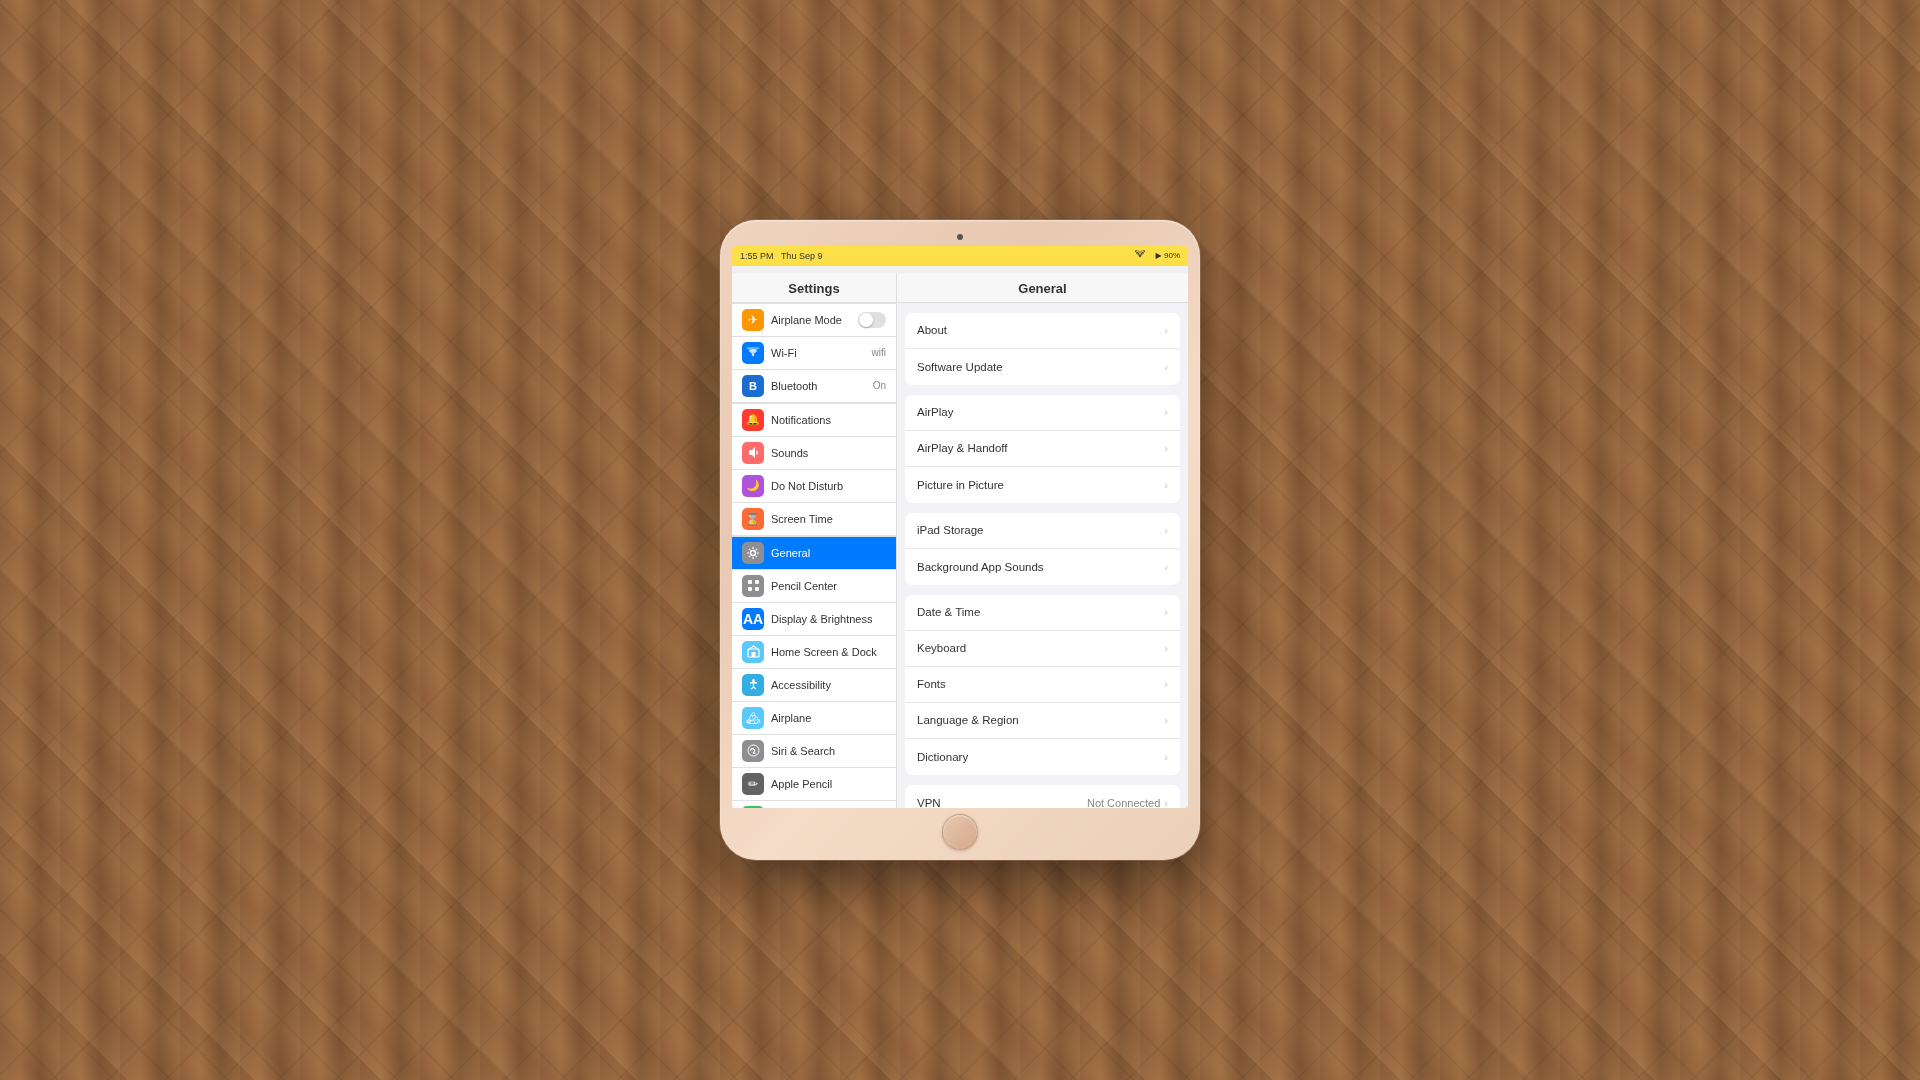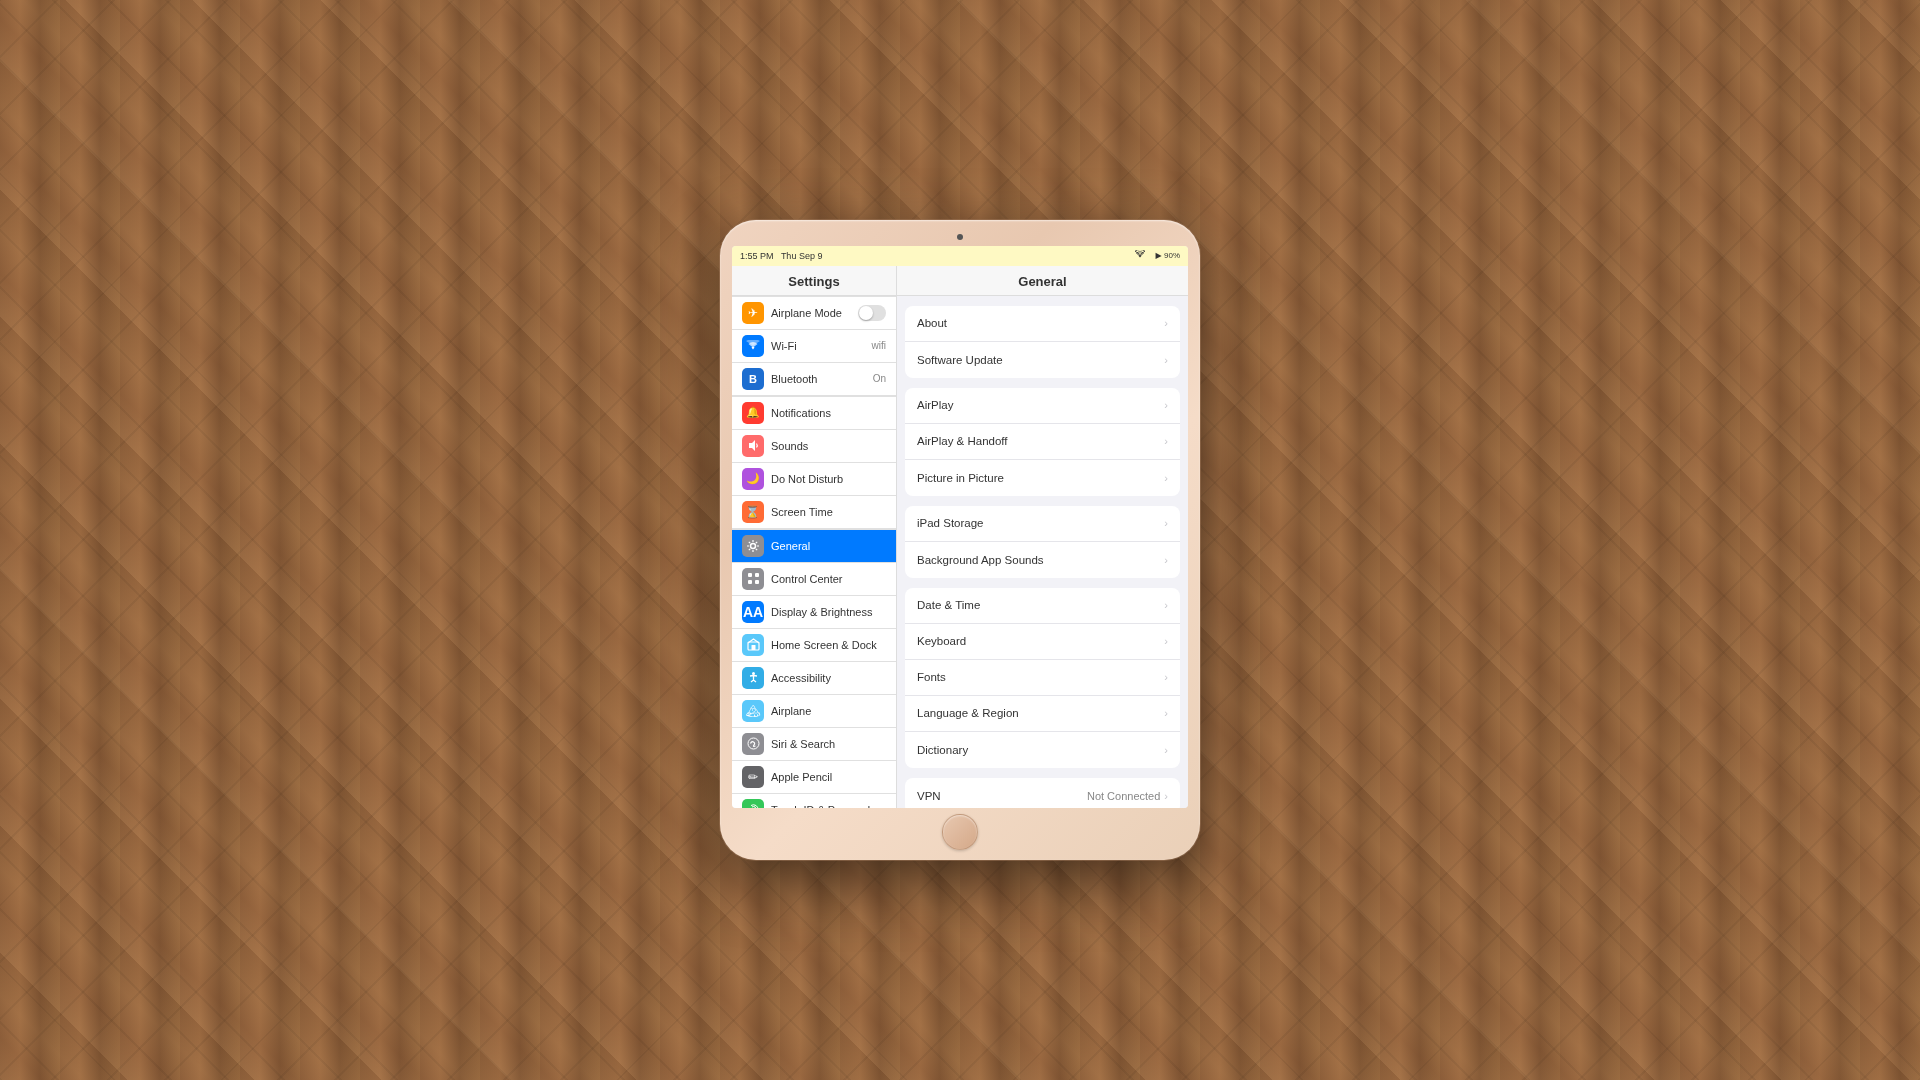--- a/index.html
+++ b/index.html
@@ -77,21 +77,21 @@
       height: 570px;
       background: #f0f0f0;
       border-radius: 4px;
       overflow: hidden;
       display: flex;
       flex-direction: column;
     }
 
     
     .status-bar {
-      background: #fef9c3;
+      background: #fde047;
       height: 20px;
       display: flex;
       align-items: center;
       justify-content: space-between;
       padding: 0 8px;
       font-size: 9px;
       color: #333;
       flex-shrink: 0;
     }
 
@@ -100,20 +100,21 @@
       display: flex;
       align-items: center;
       gap: 11px;
     }
 
     
     .content-area {
       display: flex;
       flex: 1;
       overflow: hidden;
+      margin-top: 7px;
     }
 
     
     .sidebar {
       width: 165px;
       background: #f2f2f7;
       border-right: 1px solid #ddd;
       display: flex;
       flex-direction: column;
       overflow-y: auto;
@@ -376,21 +377,21 @@
           </div>
           <div class="sidebar-item">
             <div class="item-icon bg-gray">
               <svg width="13" height="13" viewBox="0 0 13 13" fill="white">
                 <rect x="1" y="1" width="4" height="4" rx="1"></rect>
                 <rect x="8" y="1" width="4" height="4" rx="1"></rect>
                 <rect x="1" y="8" width="4" height="4" rx="1"></rect>
                 <rect x="8" y="8" width="4" height="4" rx="1"></rect>
               </svg>
             </div>
-            <span class="item-label">Control Center</span>
+            <span class="item-label">Pencil Center</span>
           </div>
           <div class="sidebar-item">
             <div class="item-icon bg-blue" style="font-size:14px; font-weight:bold;">AA</div>
             <span class="item-label">Display &amp; Brightness</span>
           </div>
           <div class="sidebar-item">
             <div class="item-icon" style="background:#5AC8FA;">
               <svg width="13" height="13" viewBox="0 0 13 13" fill="white">
                 <rect x="1" y="4" width="11" height="8" rx="1" fill="none" stroke="white" stroke-width="1.2"></rect>
                 <path d="M1 5 L6.5 1 L12 5" stroke="white" stroke-width="1.2" fill="none"></path>

